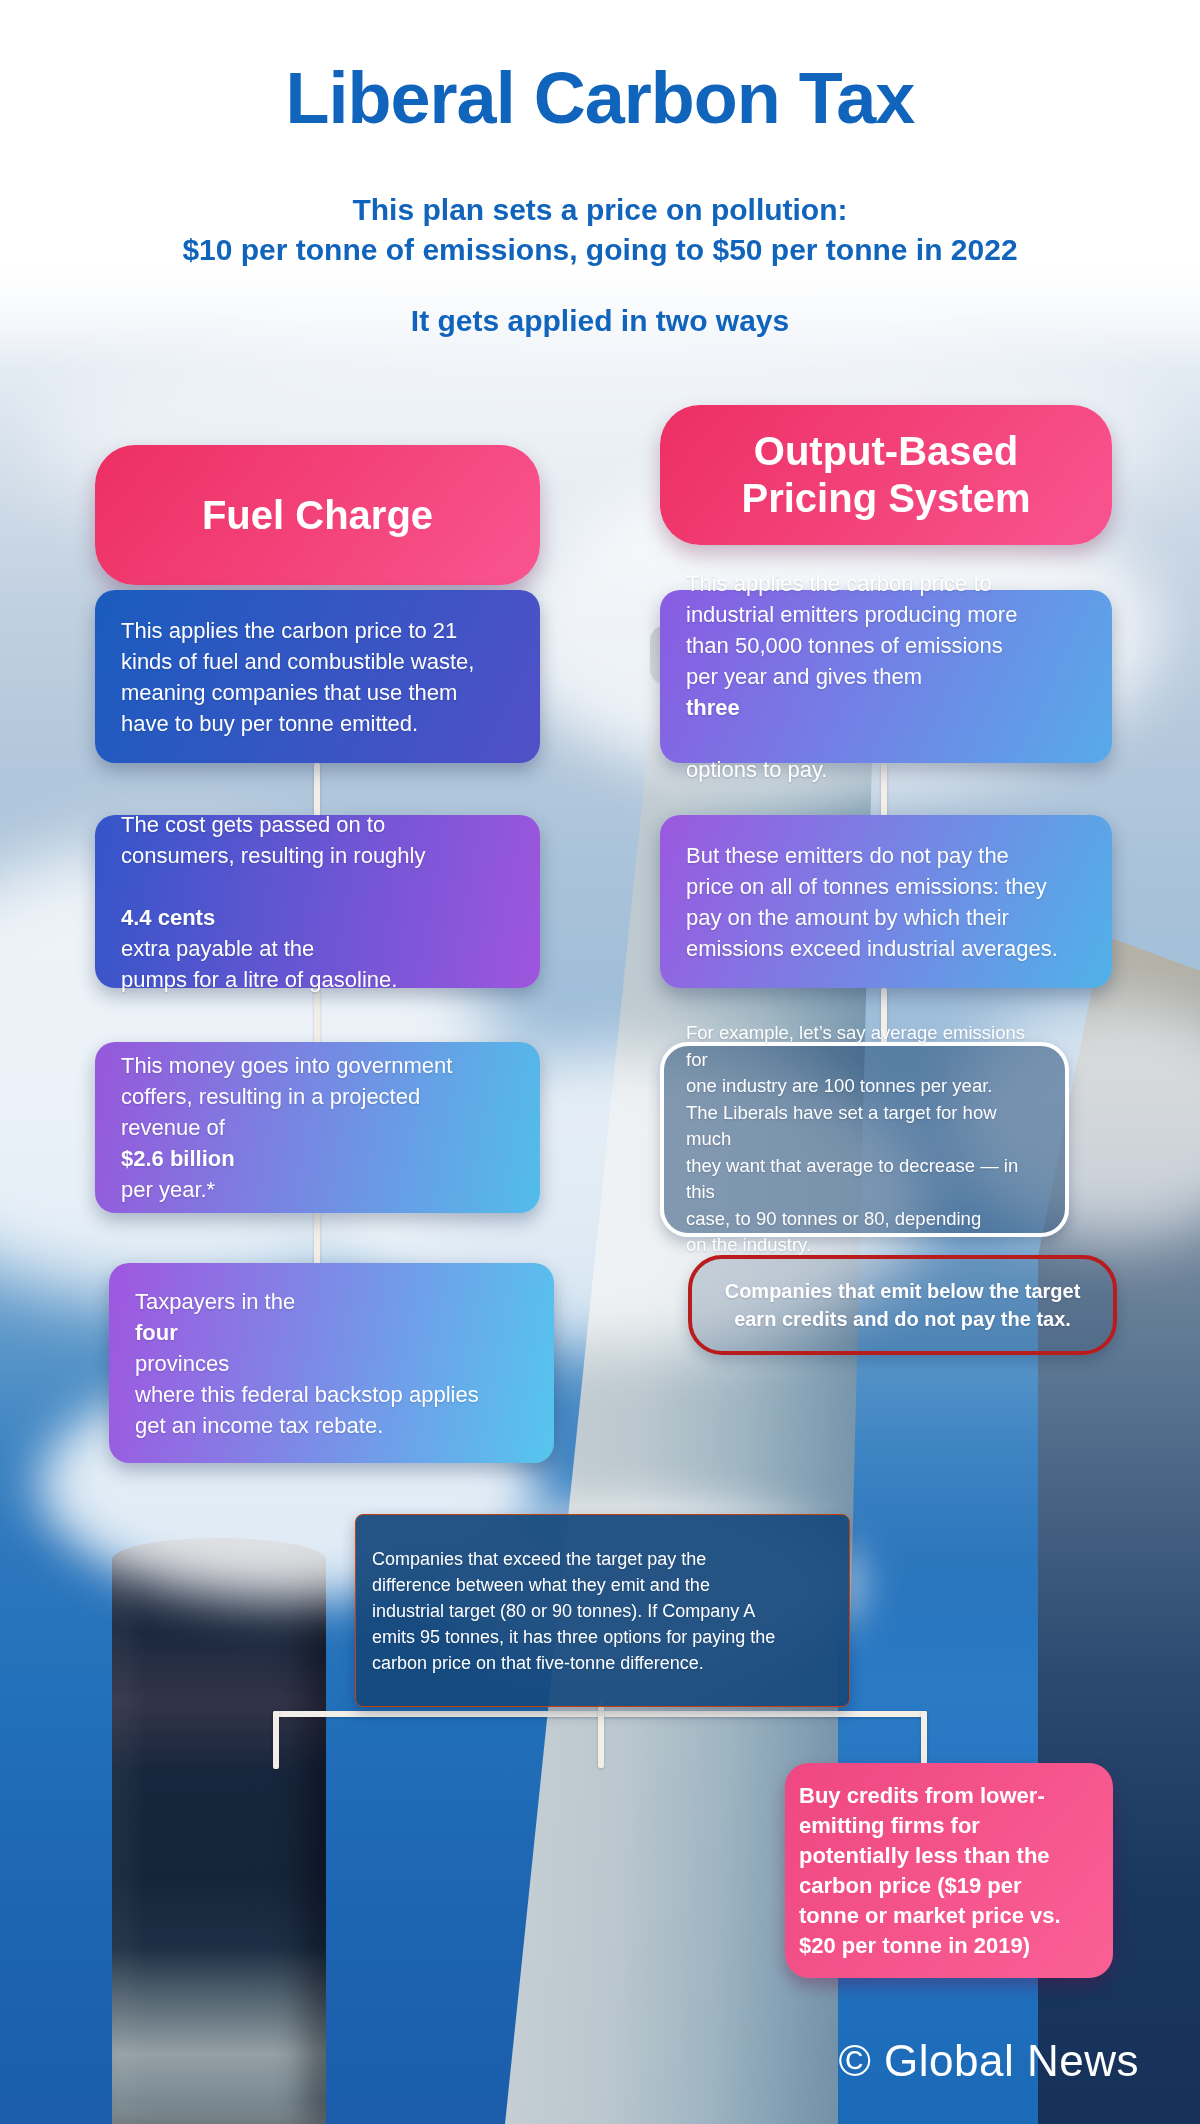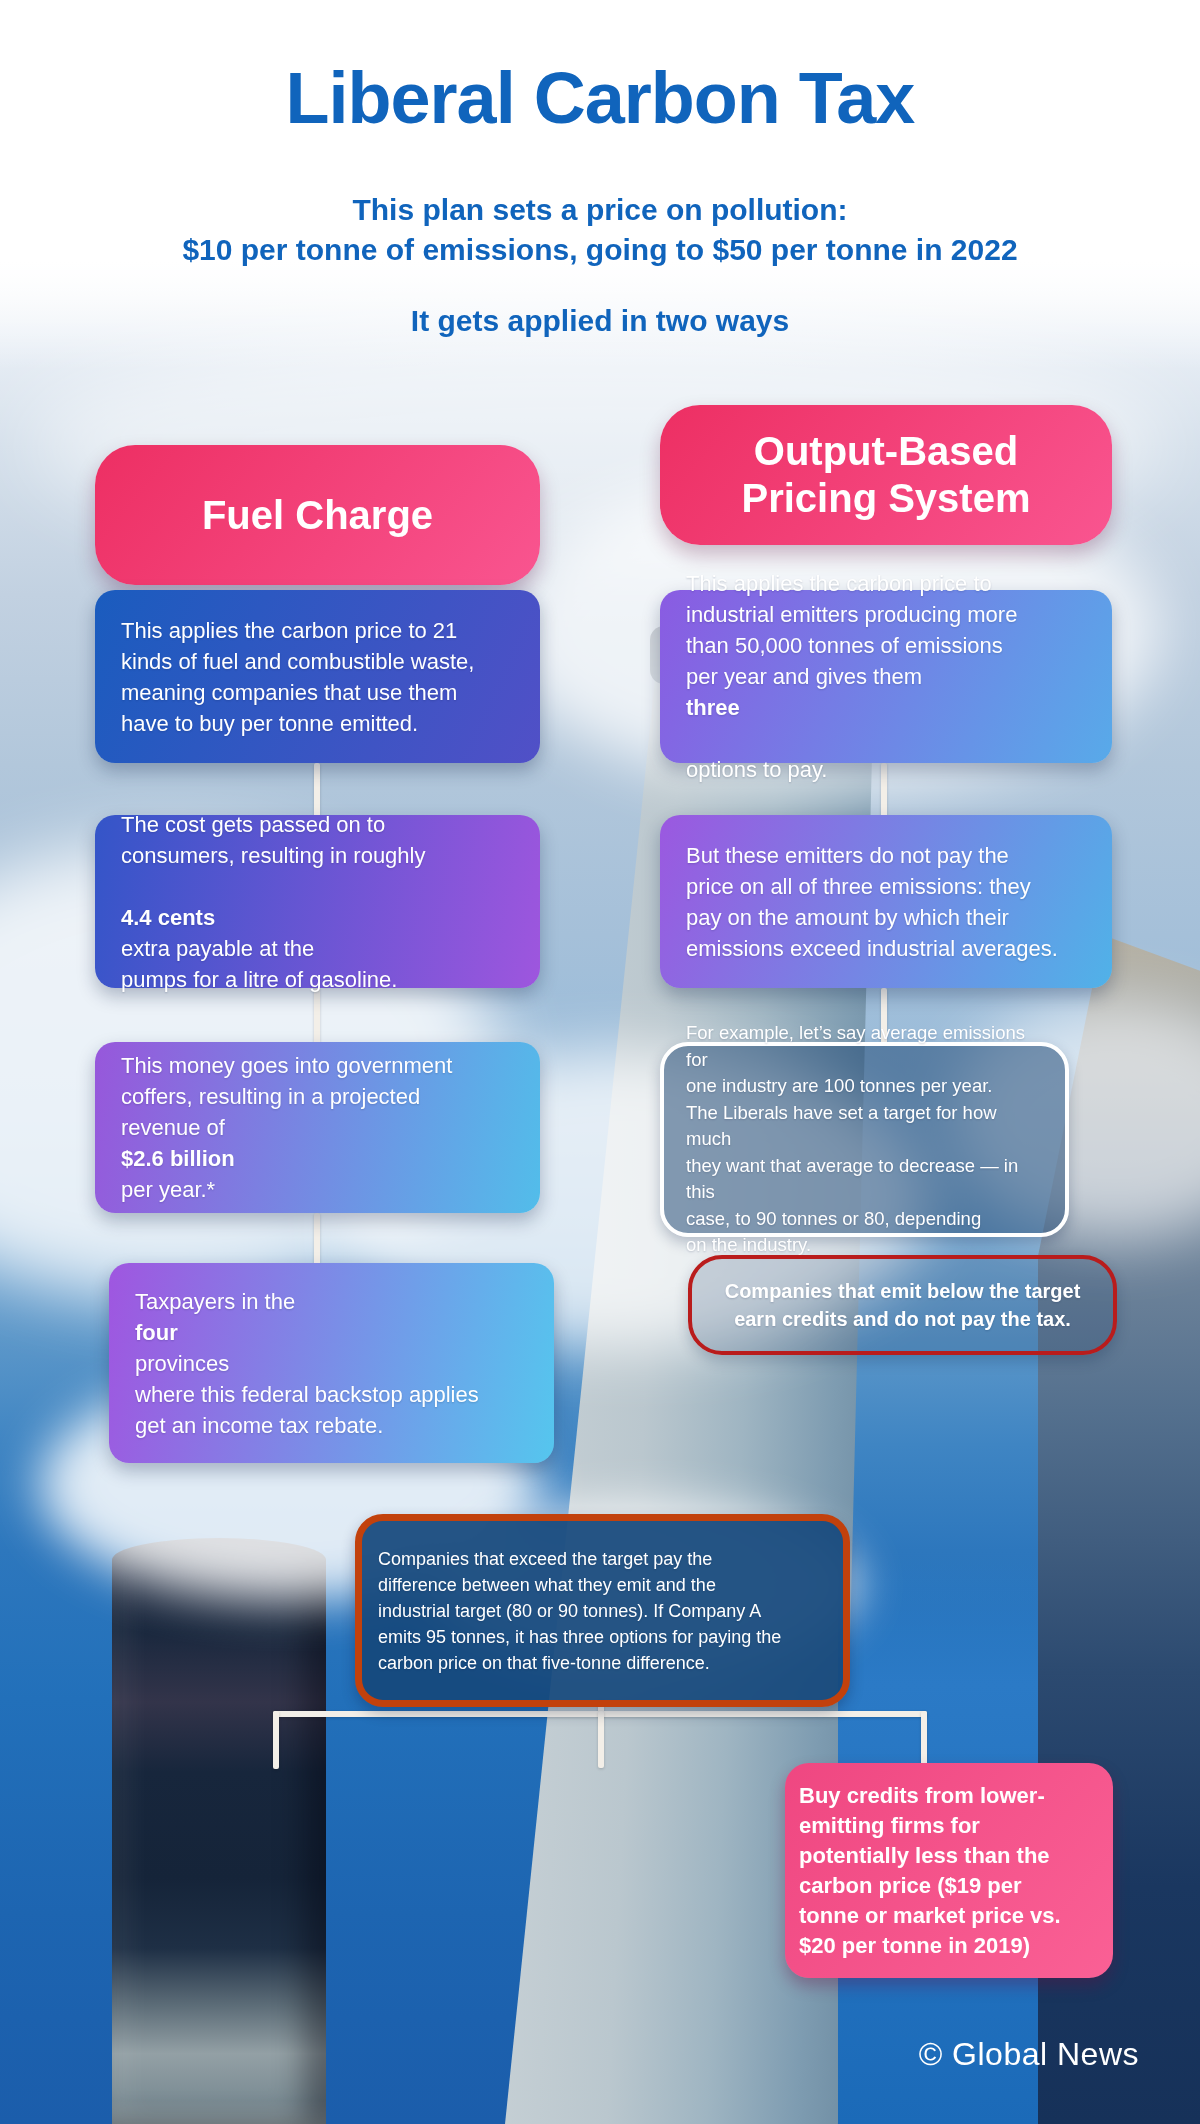--- a/index.html
+++ b/index.html
@@ -79,35 +79,35 @@
   .bx-r1{left:660px;top:590px;width:400px;height:173px;
     background:linear-gradient(115deg,var(--grad_r1_a,#8a5be2),var(--grad_r1_b,#58aae9));}
   .bx-r2{left:660px;top:815px;width:400px;height:173px;
     background:linear-gradient(115deg,var(--grad_r2_a,#9b58e0),var(--grad_r2_b,#50b2e8));}
   .bx-r3{left:660px;top:1042px;width:409px;height:195px;border:4px solid #fff;border-radius:28px;
     background:rgba(22,64,110,.5);font-size:18.5px;line-height:26.5px;padding:16px 22px;box-sizing:border-box;
     box-shadow:0 6px 14px rgba(10,30,70,.25);}
   .bx-r4{left:688px;top:1255px;width:429px;height:100px;border:4px solid #b91c1c;border-radius:34px;
     background:rgba(20,55,100,.18);font-size:20px;line-height:28px;font-weight:700;text-align:center;
     padding:0 20px;box-sizing:border-box;box-shadow:0 6px 14px rgba(10,30,70,.22);}
-  .bx-center{left:355px;top:1514px;width:495px;height:193px;border:7px solid #c2410c;border-radius:28px;
+  .bx-center{left:355px;top:1514px;width:495px;height:193px;border:1px solid #c2410c;border-radius:8px;
     background:rgba(22,72,124,.93);font-size:18px;line-height:26px;padding:0 16px;box-sizing:border-box;
     box-shadow:0 6px 14px rgba(10,30,70,.3);}
   .opt-btn{display:flex;align-items:center;justify-content:center;color:#fff;font-weight:700;
     font-size:24px;border-radius:26px;text-align:center;
     background:linear-gradient(130deg,var(--pink_c,#f04078),var(--pink_d,#fa5e92));
     box-shadow:0 8px 16px rgba(110,10,60,.32);}
   .opt-1{left:140px;top:1767px;width:273px;height:70px;}
   .opt-2{left:465px;top:1765px;width:273px;height:70px;}
   .opt-3{left:785px;top:1763px;width:328px;height:215px;border-radius:24px;color:#fff;font-weight:700;
     display:flex;flex-direction:column;justify-content:center;white-space:pre-line;
     font-size:22px;line-height:30px;padding:0 14px;box-sizing:border-box;text-align:left;
     background:linear-gradient(130deg,var(--pink_e,#ef4781),var(--pink_f,#fa6095));
     box-shadow:0 8px 16px rgba(110,10,60,.32);}
-  .footer{right:61px;top:2036px;color:#fff;font-size:32px;font-weight:400;letter-spacing:.5px;}
+  .footer{right:61px;top:2036px;color:#fff;font-size:44px;font-weight:400;letter-spacing:.5px;}
 </style>
 </head>
 <body>
 
 <div id="canvas">
 
   <div class="bg-sky"></div>
   <div class="cloud c1"></div>
   <div class="tower-center"></div>
   <div class="tower-center-rim"></div>
@@ -157,21 +157,21 @@
   <div class="content box bx-l4">Taxpayers in the <b>four</b> provinces
 where this federal backstop applies
 get an income tax rebate.</div>
 
   <div class="content box bx-r1">This applies the carbon price to
 industrial emitters producing more
 than 50,000 tonnes of emissions
 per year and gives them <b>three</b>
 options to pay.</div>
   <div class="content box bx-r2">But these emitters do not pay the
-price on all of three emissions: they
+price on all of tonnes emissions: they
 pay on the amount by which their
 emissions exceed industrial averages.</div>
   <div class="content box bx-r3">For example, let’s say average emissions for
 one industry are 100 tonnes per year.
 The Liberals have set a target for how much
 they want that average to decrease — in this
 case, to 90 tonnes or 80, depending
 on the industry.</div>
   <div class="content box bx-r4">Companies that emit below the target
 earn credits and do not pay the tax.</div>

